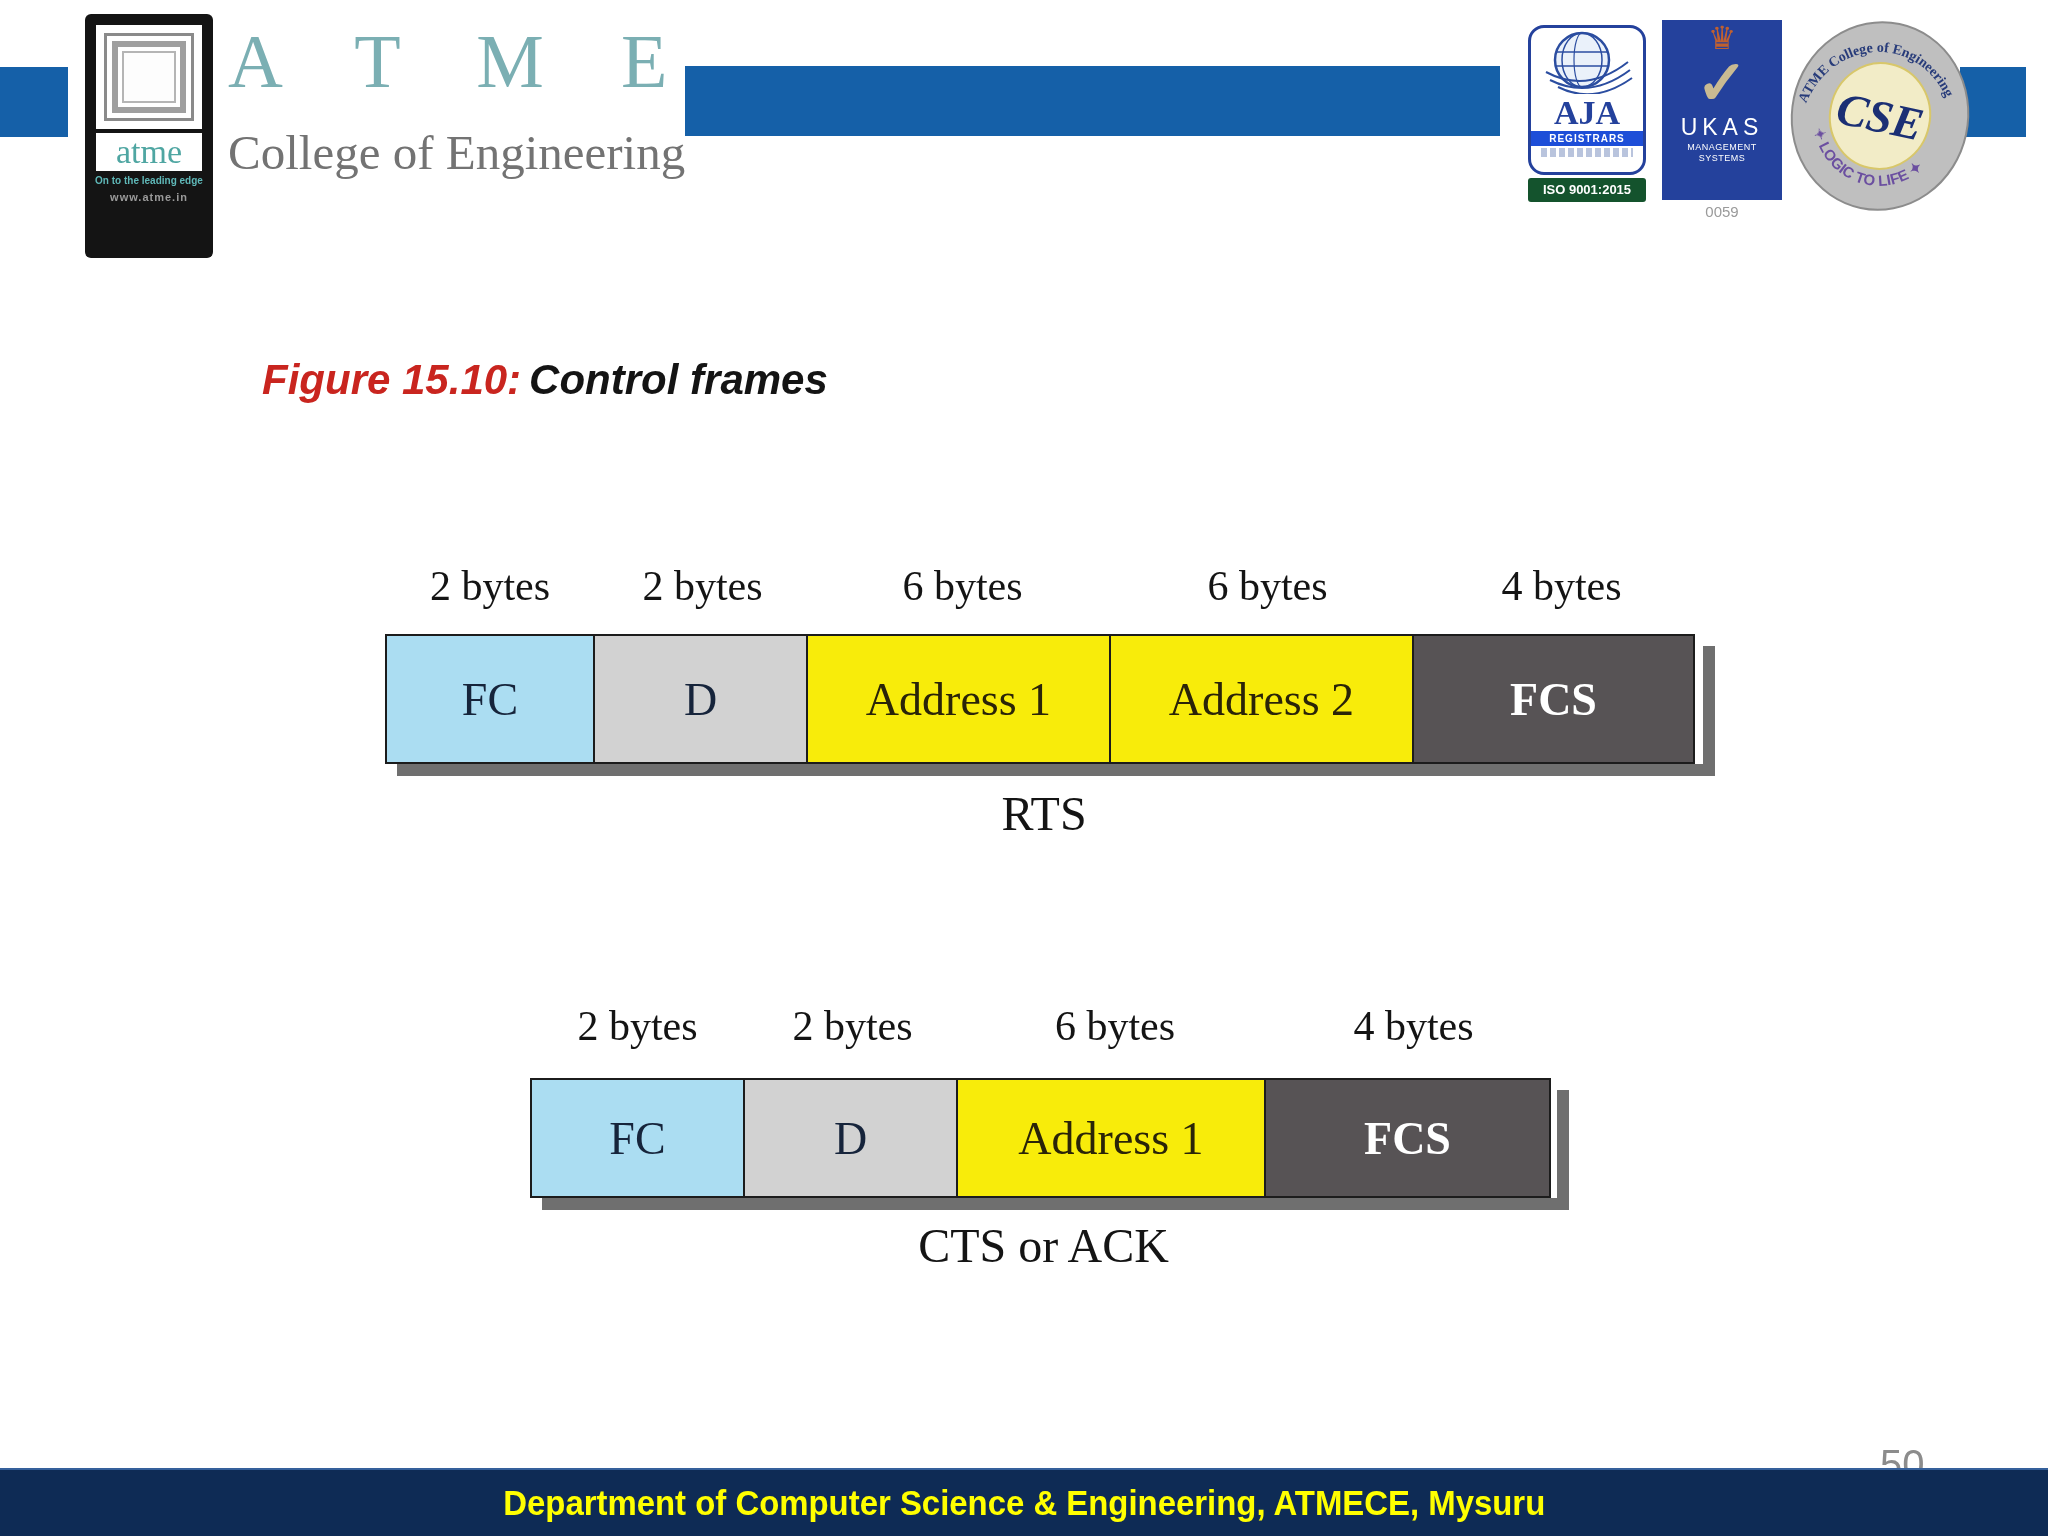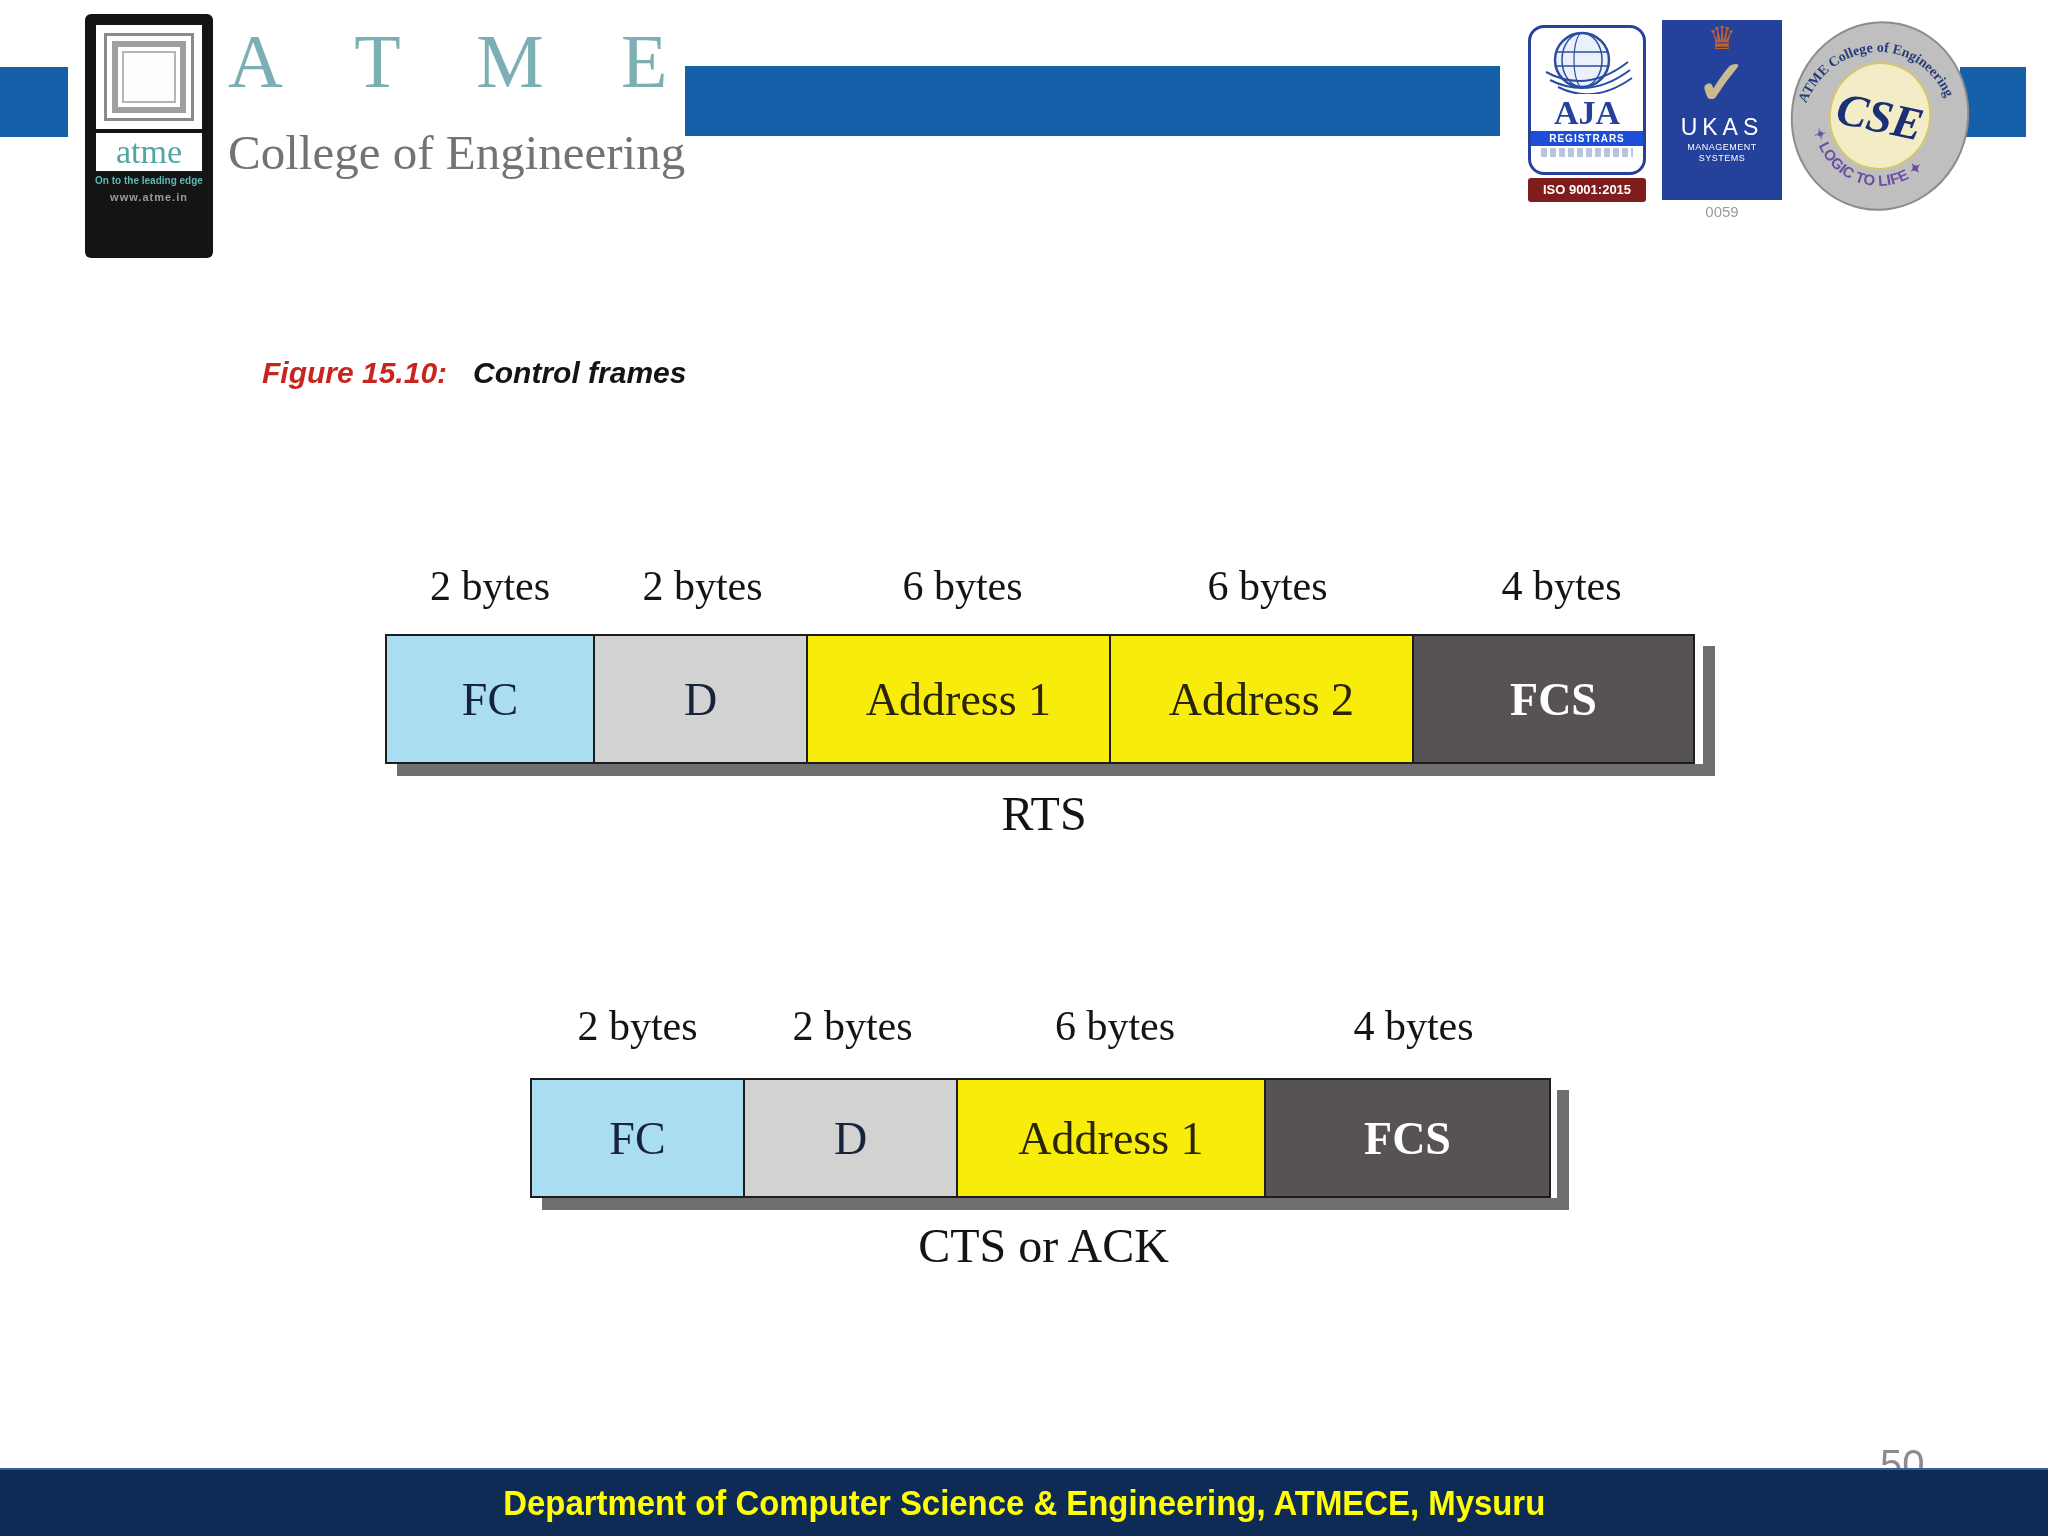--- a/index.html
+++ b/index.html
@@ -37,36 +37,36 @@
   
   .aja{position:absolute;left:1528px;top:25px;width:118px;height:150px;background:#fff;
        border:3px solid #24419C;border-radius:16px;box-sizing:border-box;text-align:center;
        overflow:hidden;}
   .aja-name{color:#24419C;font-family:"Liberation Serif",serif;font-weight:bold;
             font-size:34px;line-height:30px;}
   .aja-band{background:#1d4ed8;color:#fff;font-size:10px;font-weight:bold;
             letter-spacing:1px;line-height:15px;height:15px;margin-top:3px;}
   .aja-sub{height:9px;background:repeating-linear-gradient(90deg,#b9c4dd 0 6px,#fff 6px 9px);
            margin:2px 10px 0 10px;}
-  .aja-iso{position:absolute;left:1528px;top:178px;width:118px;height:24px;background:#7f1d1d;
+  .aja-iso{position:absolute;left:1528px;top:178px;width:118px;height:24px;background:#14532d;
            color:#fff;font-size:13px;font-weight:bold;text-align:center;line-height:24px;
            border-radius:3px;}
   .ukas{position:absolute;left:1662px;top:20px;width:120px;height:180px;background:#24419C;
         text-align:center;color:#fff;}
   .ukas-crown{font-size:32px;line-height:36px;color:#C06030;}
   .ukas-check{font-size:62px;line-height:54px;color:#C9BA92;font-weight:bold;}
   .ukas-name{font-size:23px;letter-spacing:5px;line-height:30px;margin-top:2px;}
   .ukas-l1{font-size:9px;line-height:11px;letter-spacing:0.5px;}
   .ukas-num{position:absolute;left:1662px;top:203px;width:120px;text-align:center;
             color:#9a9a9a;font-size:15px;}
   .cse{position:absolute;left:1788px;top:16px;}
 
   
-  .fig-title{position:absolute;left:262px;top:356px;display:flex;gap:26px;
-             font-style:italic;font-weight:bold;font-size:30px;}
+  .fig-title{position:absolute;left:262px;top:356px;display:flex;gap:8px;
+             font-style:italic;font-weight:bold;font-size:42px;}
   .fig-label{color:#C9251F;}
   .fig-name{color:#141414;}
 
   
   .diagram{position:absolute;}
   .sizes-row{display:flex;height:56px;}
   .size-cell{text-align:center;font-family:"Liberation Serif",serif;font-size:42px;
              color:#141414;line-height:56px;}
   .bar{display:flex;box-shadow:12px 12px 0 #6F6F6F;}
   .box{display:flex;align-items:center;justify-content:center;box-sizing:border-box;

